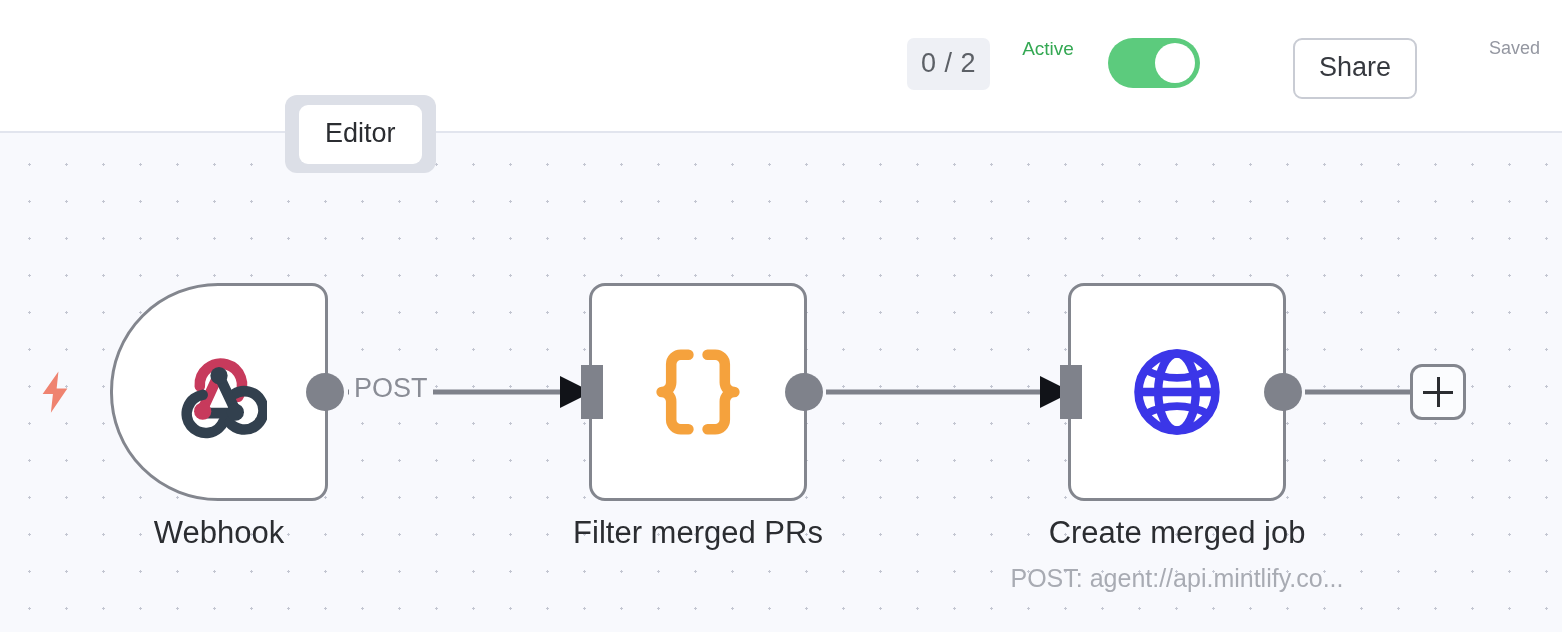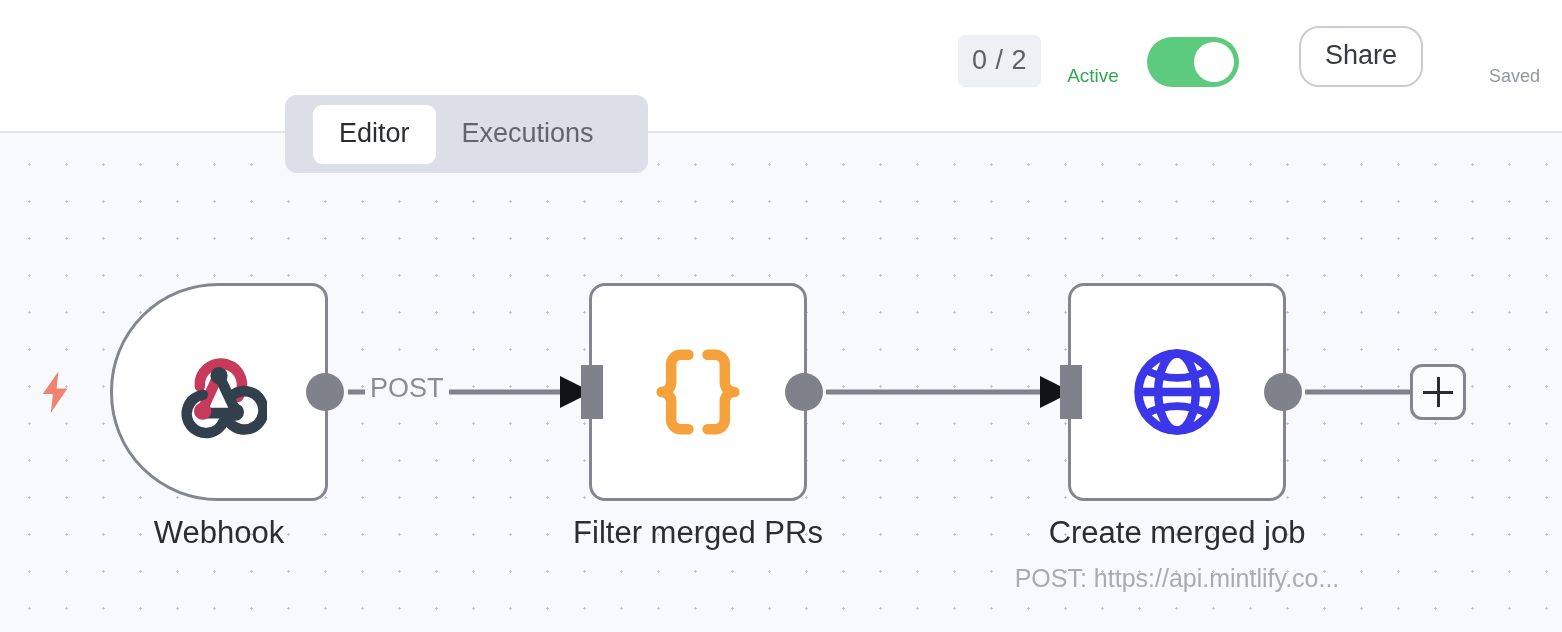--- a/index.html
+++ b/index.html
@@ -27,24 +27,24 @@
     width: 1562px;
     height: 133px;
     background: #ffffff;
     border-bottom: 2px solid #e2e5ee;
     z-index: 30;
   }
 
   .header-right {
     position: absolute;
     right: 22px;
-    top: 26px;
+    top: 38px;
     display: flex;
-    align-items: flex-end;
-    gap: 6px;
+    align-items: flex-start;
+    gap: 12px;
   }
 
   .count-badge {
     background: #eef0f5;
     color: #5c6066;
     font-size: 27px;
     line-height: 1;
     padding: 12px 14px 13px 14px;
     border-radius: 7px;
     letter-spacing: 0.5px;
@@ -72,24 +72,24 @@
     position: absolute;
     top: 5px;
     right: 5px;
     width: 40px;
     height: 40px;
     border-radius: 50%;
     background: #ffffff;
   }
 
   .share-btn {
-    margin-left: 54px;
+    margin-left: 81px;
     border: 2px solid #c9ccd4;
     background: #ffffff;
-    border-radius: 20px;
+    border-radius: 9px;
     color: #36393f;
     font-size: 27px;
     font-family: "Liberation Sans", sans-serif;
     padding: 12px 24px 14px 24px;
     cursor: pointer;
     white-space: nowrap;
   }
 
   .saved-label {
     margin-left: 60px;
@@ -102,21 +102,21 @@
   
   .tabbar {
     position: absolute;
     left: 285px;
     top: 95px;
     height: 78px;
     background: #dcdfe7;
     border-radius: 12px;
     display: flex;
     align-items: center;
-    padding: 9px 28px;
+    padding: 9px 14px;
     gap: 0px;
     z-index: 40;
   }
   .tab {
     font-size: 27px;
     color: #62656d;
     padding: 13px 26px 15px 26px;
     border-radius: 9px;
     cursor: pointer;
     white-space: nowrap;
@@ -267,21 +267,20 @@
       </div>
 
       <button class="share-btn">Share</button>
 
       <div class="saved-label">Saved</div>
     </div>
   </div>
 
   <div class="tabbar">
     <div class="tab active">Editor</div>
-    <div class="tab">Executions</div>
   </div>
 
   <div class="canvas">
 
     <div class="bolt">
       <svg class="icon-svg" width="34" height="44" viewBox="0 0 24 32" aria-hidden="true">
         <path d="M14.5 1 L3 17.5 H10.5 L9 31 L21 13.5 H13.2 Z" fill="#ef8370"></path>
       </svg>
     </div>
 
@@ -289,21 +288,21 @@
 
       <line x1="348" y1="259" x2="570" y2="259" stroke="#7f828b" stroke-width="5"></line>
       <polygon points="560,243 592,259 560,275" fill="#111318"></polygon>
 
       <line x1="826" y1="259" x2="1050" y2="259" stroke="#7f828b" stroke-width="5"></line>
       <polygon points="1040,243 1072,259 1040,275" fill="#111318"></polygon>
 
       <line x1="1305" y1="259" x2="1414" y2="259" stroke="#7f828b" stroke-width="5"></line>
     </svg>
 
-    <div class="edge-label" style="left:365px;">POST</div>
+    <div class="edge-label" style="left:349px;">POST</div>
 
     <div class="node-wrap" style="left:110px; top:150px; width:218px;">
       <div class="node trigger">
         <span>
           <svg class="icon-svg" width="96" height="96" viewBox="0 0 100 100" aria-hidden="true">
 
             <path d="M30 44 A22 22 0 1 1 70 55" fill="none" stroke="#c73a5c" stroke-width="11" stroke-linecap="round"></path>
 
             <path d="M50 31 L33 68" fill="none" stroke="#c73a5c" stroke-width="11" stroke-linecap="round"></path>
 
@@ -347,21 +346,21 @@
             <ellipse cx="50" cy="50" rx="20" ry="41" fill="none" stroke="#3b36e8" stroke-width="9"></ellipse>
             <line x1="9" y1="50" x2="91" y2="50" stroke="#3b36e8" stroke-width="9"></line>
             <path d="M17 27 Q50 43 83 27" fill="none" stroke="#3b36e8" stroke-width="8"></path>
             <path d="M17 73 Q50 57 83 73" fill="none" stroke="#3b36e8" stroke-width="8"></path>
           </svg>
         </span>
         <div class="port-in"></div>
         <div class="port-out"></div>
       </div>
       <div class="node-label">Create merged job</div>
-      <div class="node-sublabel">POST: https://api.mintlify.co...</div>
+      <div class="node-sublabel">POST: agent://api.mintlify.co...</div>
     </div>
 
     <div class="add-btn" style="left:1410px; top:231px;">
       <span class="plus-v"></span>
       <span class="plus-h"></span>
     </div>
 
   </div>
 </div>
 

